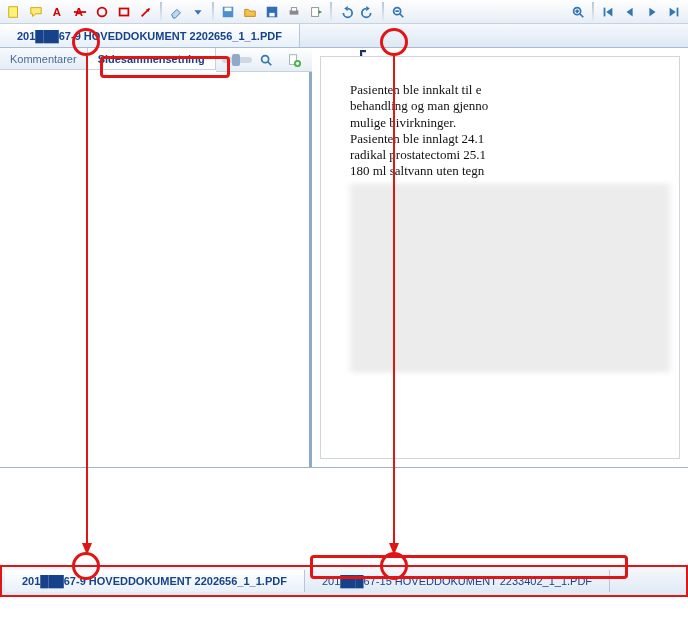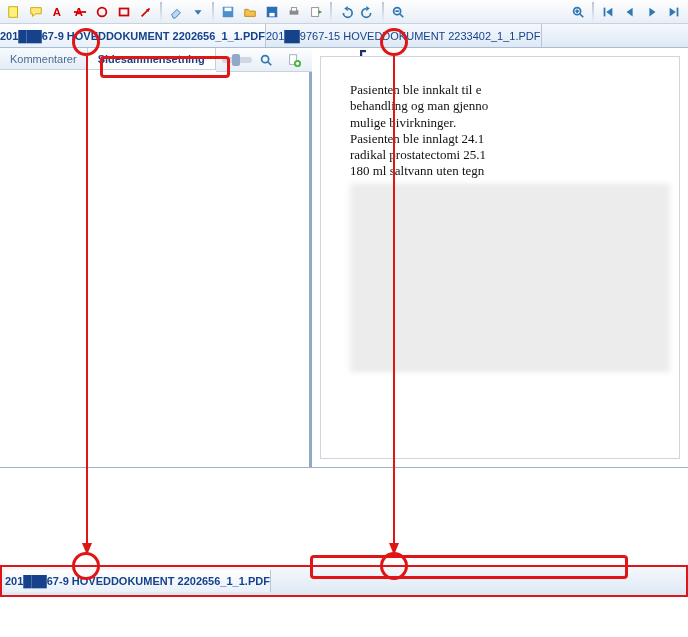--- a/index.html
+++ b/index.html
@@ -36,21 +36,21 @@
   .tb-btn svg { width:14px; height:14px; }
   
   .tabs {
     display:flex;
     height:24px;
     background: linear-gradient(#f5f8fc,#dee9f4);
     border-bottom:1px solid #a8bdd4;
     font-size:11px;
   }
   .tab {
-    padding: 0 0;
+    padding: 0 17px;
     display:flex; align-items:center;
     border-right:1px solid #b6c7db;
     color:#15428b;
     white-space:nowrap;
     cursor:pointer;
   }
   .tab.active {
     background: linear-gradient(#fff,#e8f0fa);
     font-weight:bold;
   }
@@ -329,21 +329,20 @@
   <div class="tb-btn">
       <svg viewBox="0 0 16 16">
         <rect x="11" y="3" width="2" height="10" fill="#3277b3"></rect>
         <polygon points="3,3 3,13 10,8" fill="#3277b3"></polygon>
       </svg>
     </div>
 </div>
 
 <div class="tabs">
   <div class="tab active">201███67-9 HOVEDDOKUMENT 2202656_1_1.PDF</div>
-  <div class="tab">201██9767-15 HOVEDDOKUMENT 2233402_1_1.PDF</div>
 </div>
 
 <div class="workspace">
 
   <div class="left-panel">
     <div class="subtabs">
       <div class="subtab">Kommentarer</div>
       <div class="subtab active">Sidesammensetning</div>
     </div>
     <div class="thumb-tools">
@@ -445,18 +444,19 @@
 <svg class="anno" style="left:0;top:0;width:688px;height:637px;">
   <line class="arrow-line" x1="87" y1="56" x2="87" y2="545"></line>
   <polygon class="arrow-head" points="87,555 82,543 92,543"></polygon>
   <line class="arrow-line" x1="394" y1="56" x2="394" y2="545"></line>
   <polygon class="arrow-head" points="394,555 389,543 399,543"></polygon>
 </svg>
 
 <div class="bottom-wrap">
   <div class="bottom-tabs">
     <div class="tab active">201███67-9 HOVEDDOKUMENT 2202656_1_1.PDF</div>
+    <div class="tab">201███67-15 HOVEDDOKUMENT 2233402_1_1.PDF</div>
   </div>
 </div>
 
 <div class="anno red-ellipse" style="left:72px; top:552px; width:28px; height:28px;"></div>
 <div class="anno red-ellipse" style="left:380px; top:552px; width:28px; height:28px;"></div>
 <div class="anno red-rect" style="left:310px; top:555px; width:318px; height:24px;"></div>
 
 </body></html>

